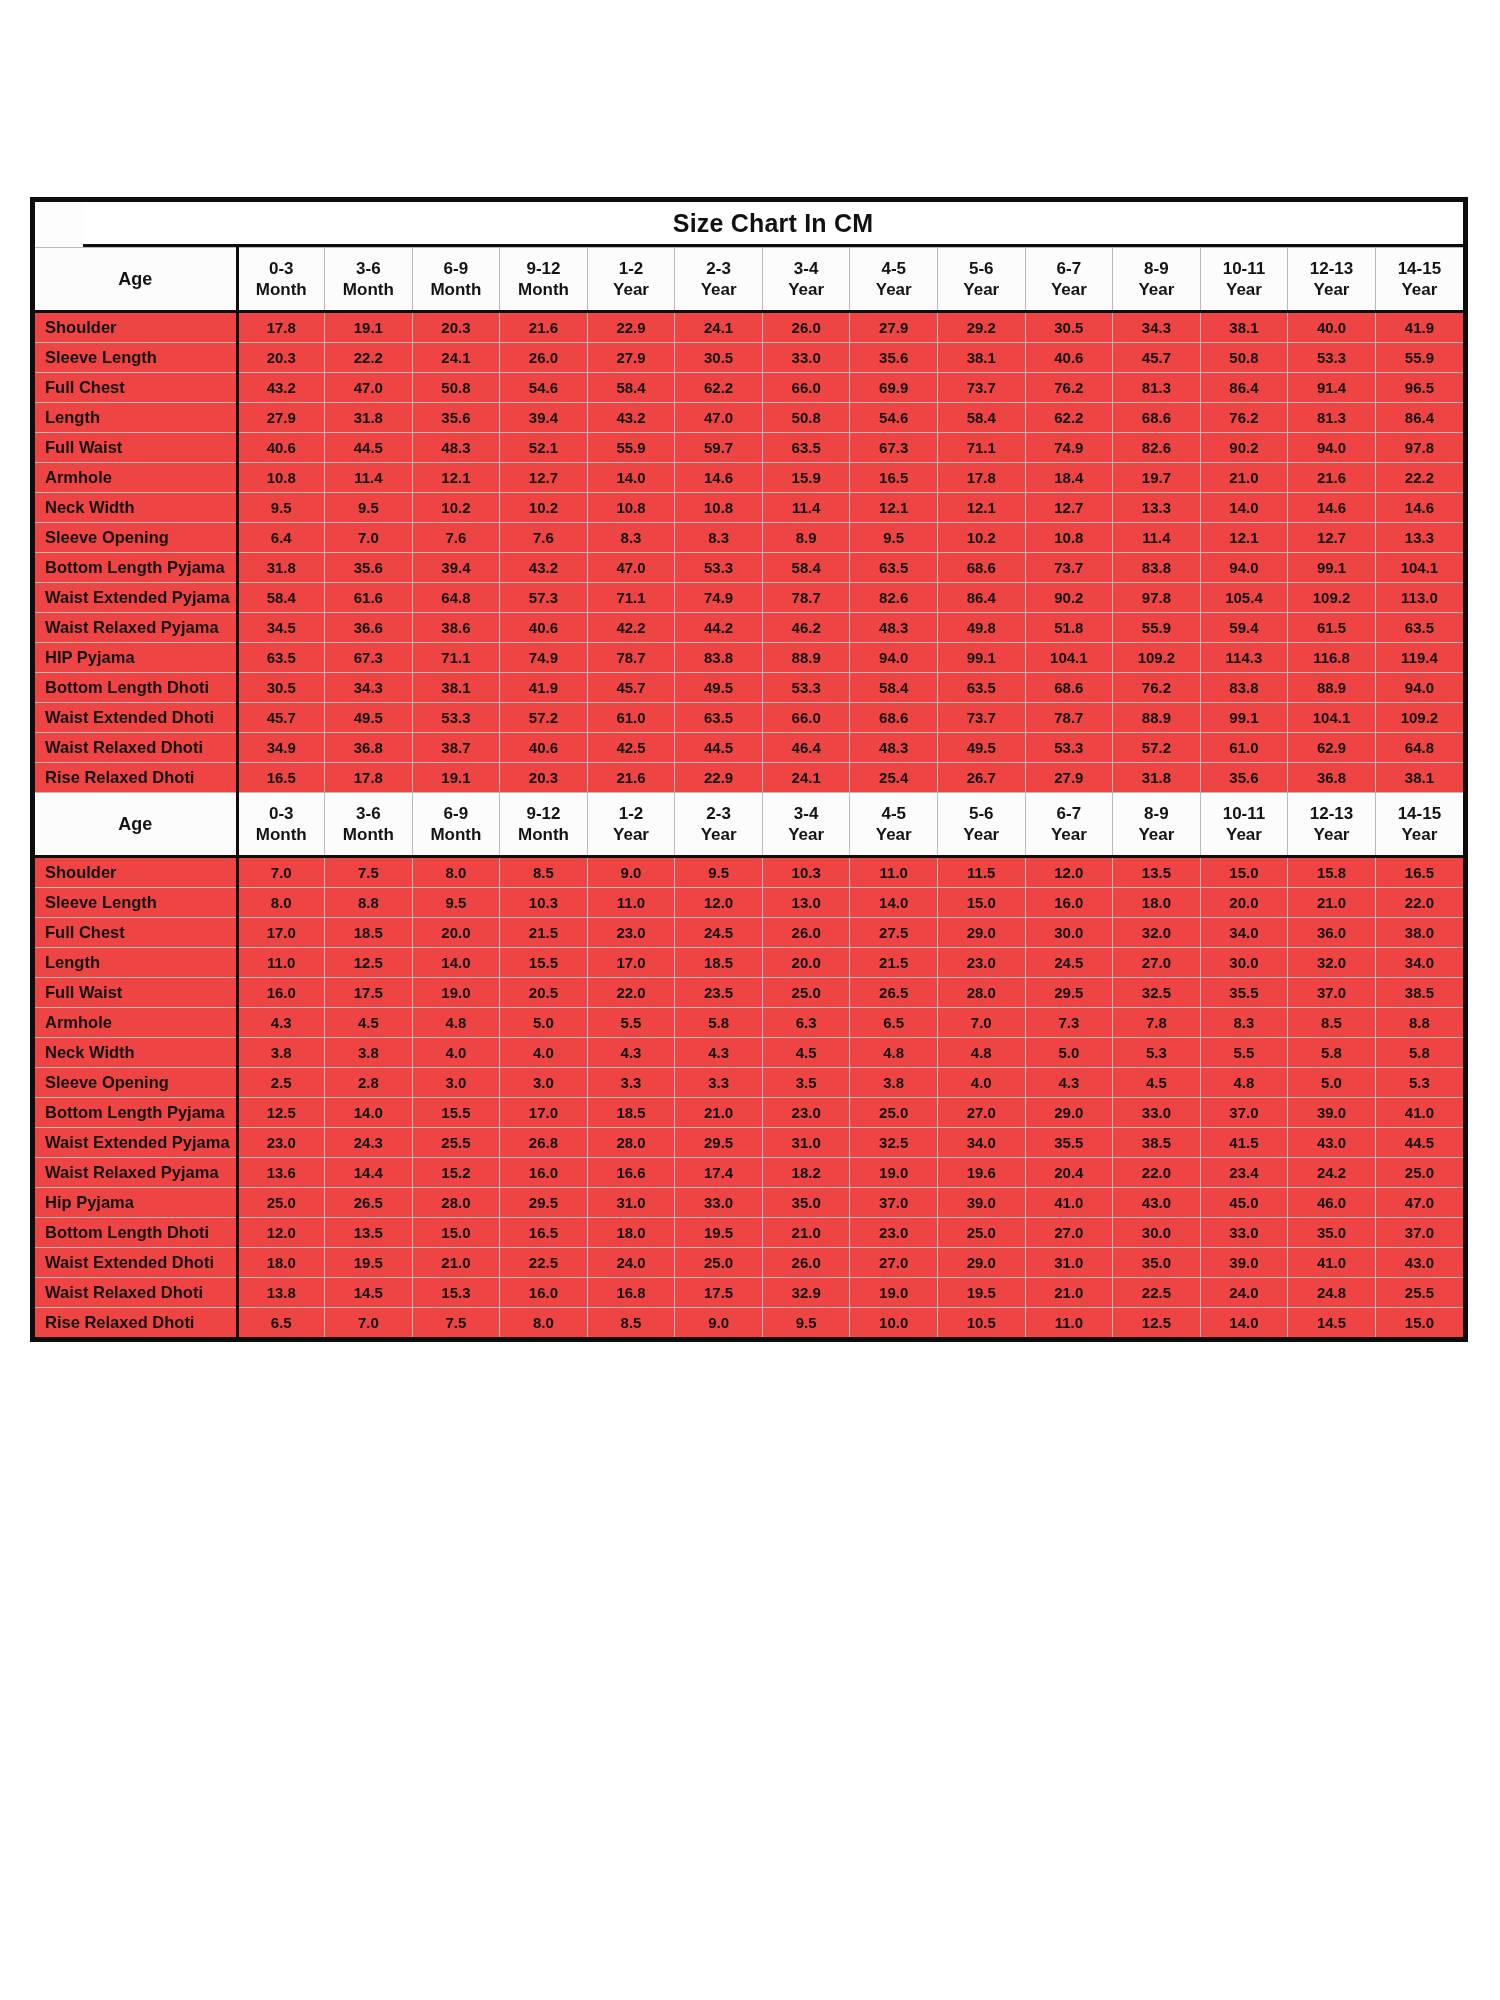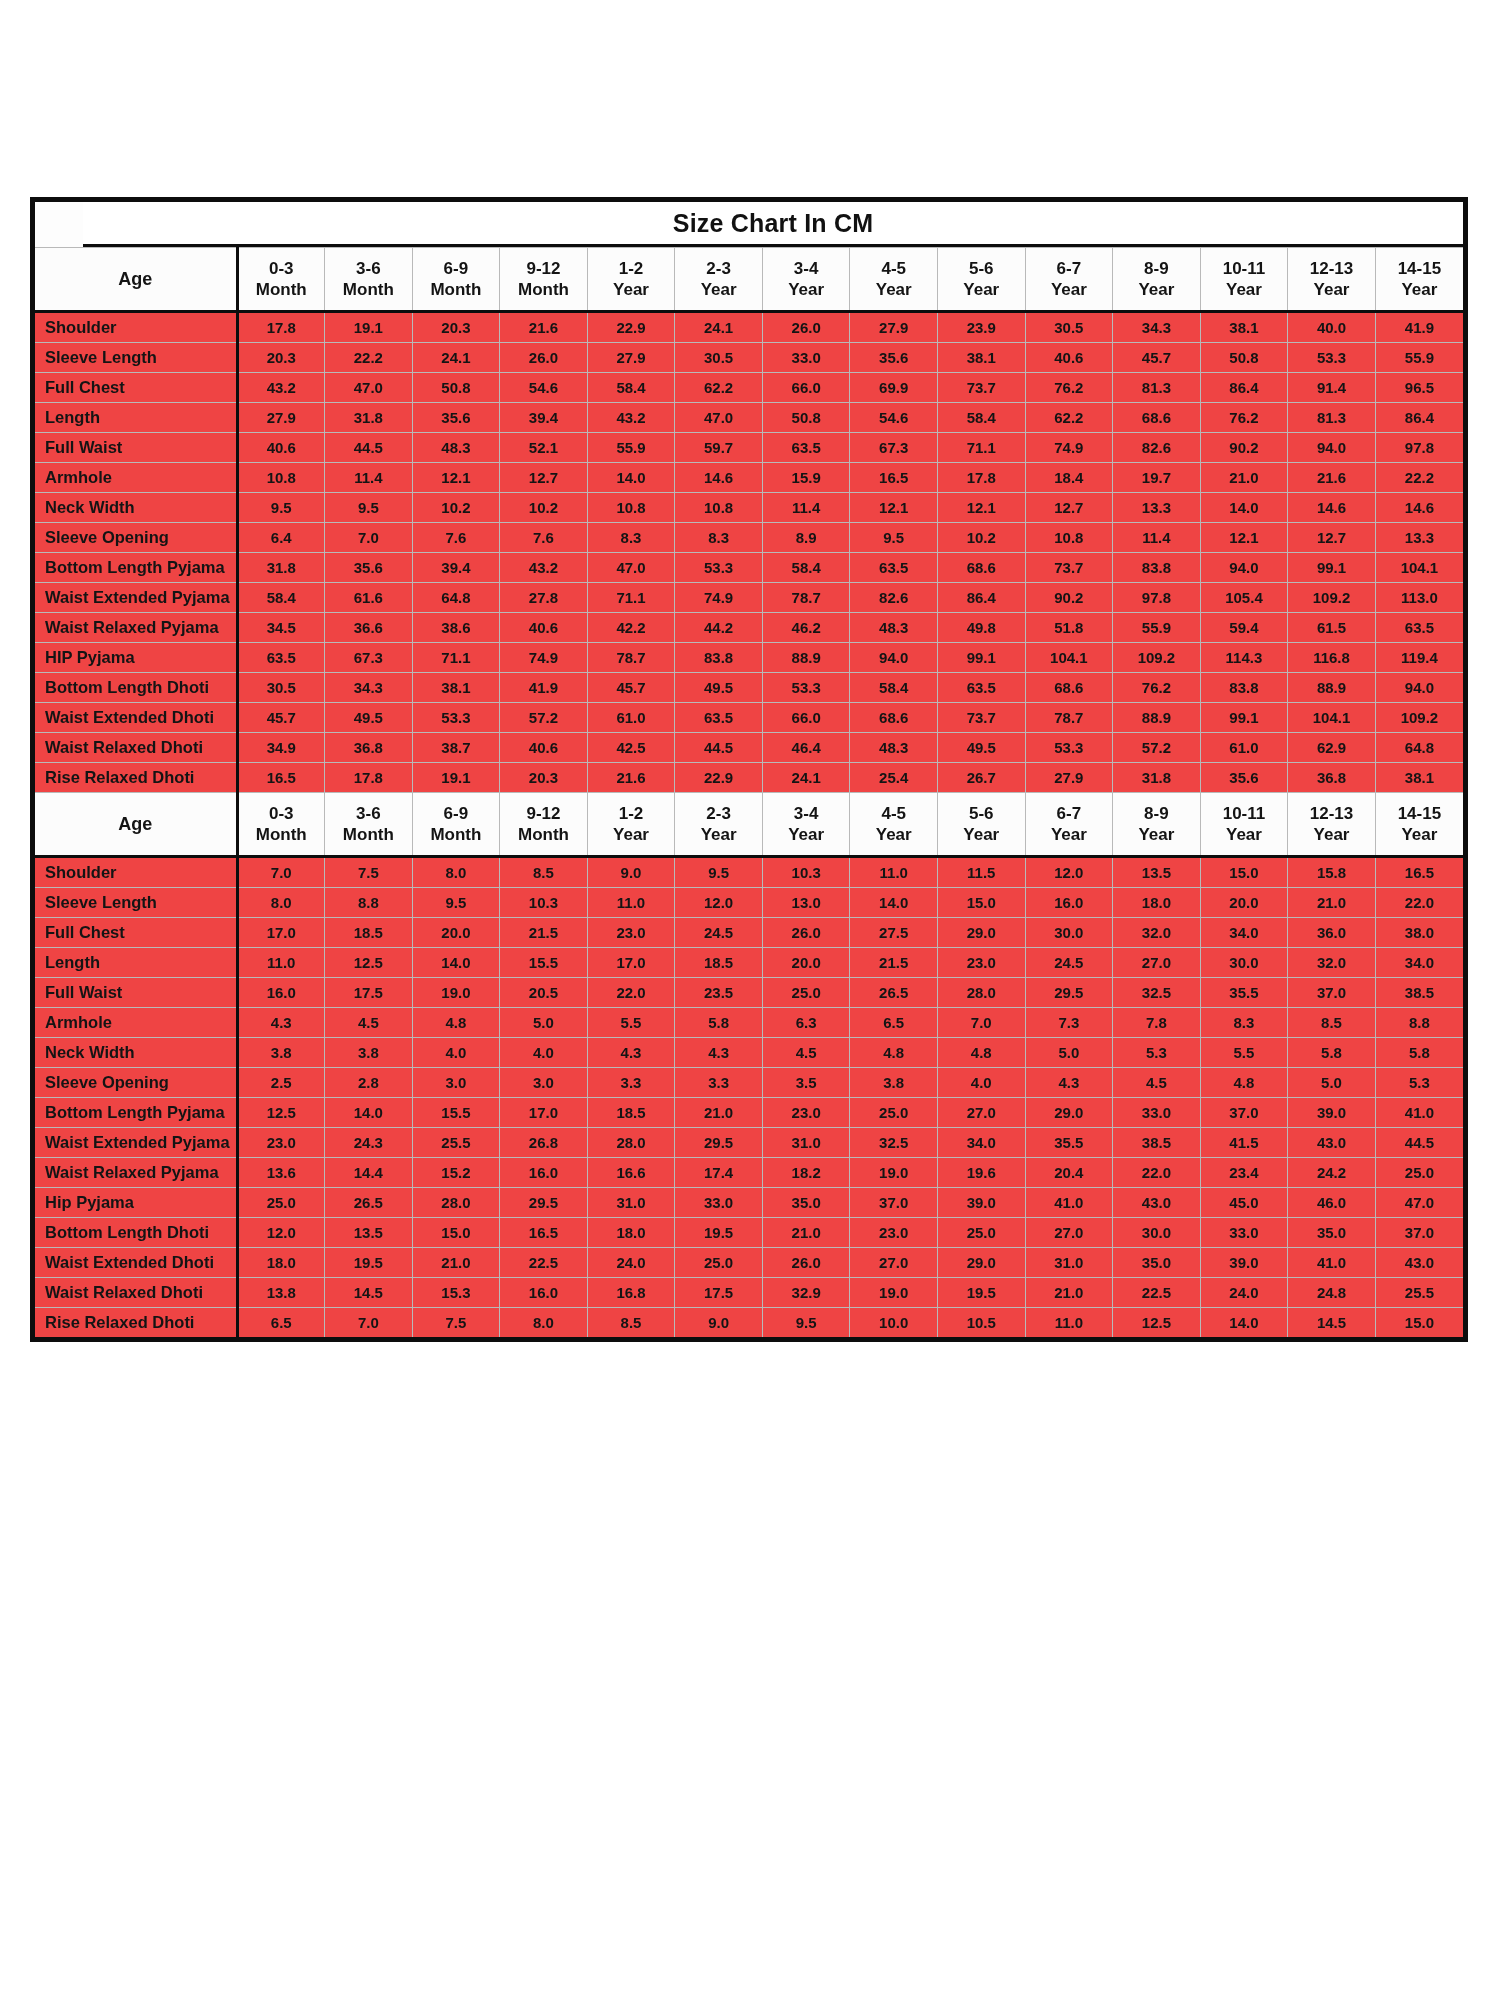--- a/index.html
+++ b/index.html
@@ -167,21 +167,21 @@
           <tr>
             <th class="row-label">Shoulder</th>
             <td>17.8</td>
             <td>19.1</td>
             <td>20.3</td>
             <td>21.6</td>
             <td>22.9</td>
             <td>24.1</td>
             <td>26.0</td>
             <td>27.9</td>
-            <td>23.9</td>
+            <td>29.2</td>
             <td>30.5</td>
             <td>34.3</td>
             <td>38.1</td>
             <td>40.0</td>
             <td>41.9</td>
           </tr>
           <tr>
             <th class="row-label">Sleeve Length</th>
             <td>20.3</td>
             <td>22.2</td>
@@ -315,21 +315,21 @@
             <td>83.8</td>
             <td>94.0</td>
             <td>99.1</td>
             <td>104.1</td>
           </tr>
           <tr>
             <th class="row-label">Waist Extended Pyjama</th>
             <td>58.4</td>
             <td>61.6</td>
             <td>64.8</td>
-            <td>27.8</td>
+            <td>57.3</td>
             <td>71.1</td>
             <td>74.9</td>
             <td>78.7</td>
             <td>82.6</td>
             <td>86.4</td>
             <td>90.2</td>
             <td>97.8</td>
             <td>105.4</td>
             <td>109.2</td>
             <td>113.0</td>

